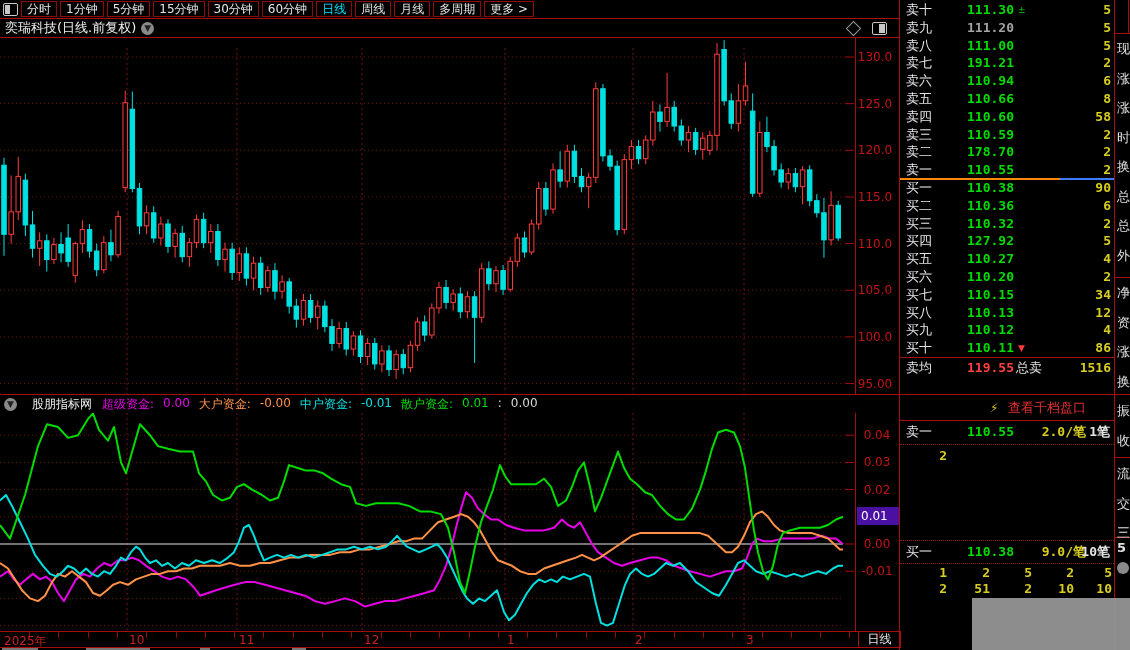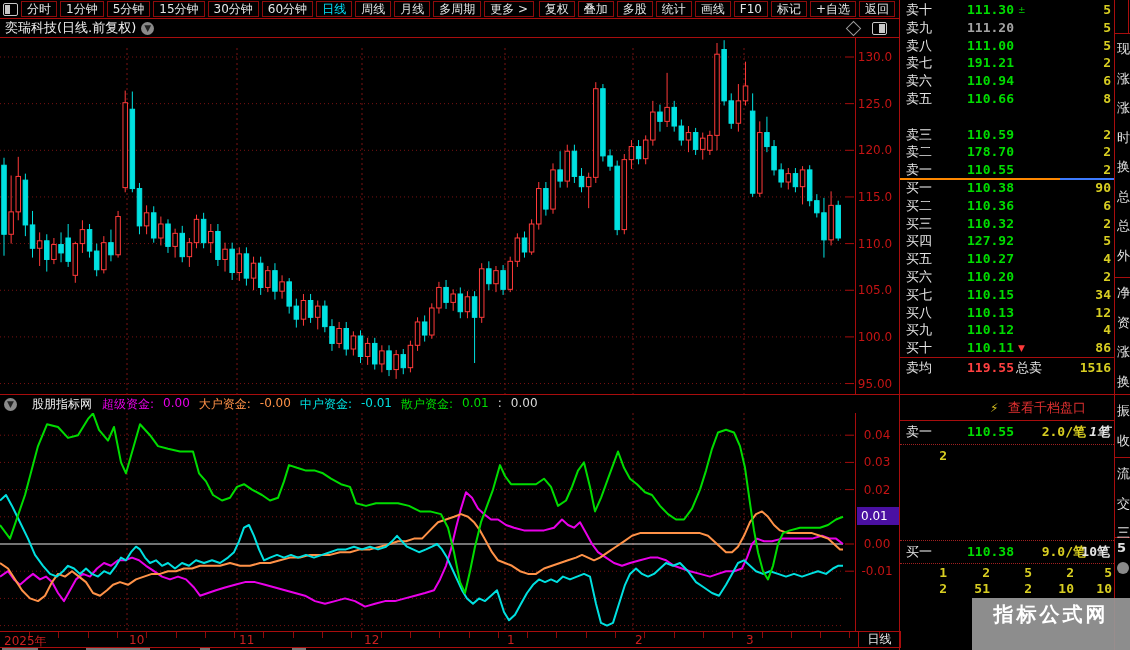--- a/index.html
+++ b/index.html
@@ -71,31 +71,20 @@
         <span class="mi" style="">1分钟</span>
         <span class="mi" style="">5分钟</span>
         <span class="mi" style="">15分钟</span>
         <span class="mi" style="">30分钟</span>
         <span class="mi" style="">60分钟</span>
         <span class="mi active" style="">日线</span>
         <span class="mi" style="">周线</span>
         <span class="mi" style="">月线</span>
         <span class="mi" style="">多周期</span>
         <span class="mi" style="">更多 &gt;</span>
-      </span>
-    <span id="menu-right">
-        <span class="mi" style="">复权</span>
-        <span class="mi" style="">叠加</span>
-        <span class="mi" style="">多股</span>
-        <span class="mi" style="">统计</span>
-        <span class="mi" style="">画线</span>
-        <span class="mi" style="">F10</span>
-        <span class="mi" style="">标记</span>
-        <span class="mi" style="">+自选</span>
-        <span class="mi" style="">返回</span>
       </span>
   </div>
   <div class="hline" style="left:0;top:18px;width:899px"></div>
 
   <div class="abs" id="titlebar">
     <span id="main-title">奕瑞科技(日线.前复权)</span>
     <span class="chev-circle">▼</span>
     <span style="margin-left:auto;margin-right:12px;display:flex;align-items:center;gap:10px">
       <span class="diamond"></span>
       <span class="winicon">
@@ -498,20 +487,25 @@
       <div class="ob-row abs" style="left: 0px; top: 72.2px;">
         <span class="ob-label" style="">卖六</span>
         <span class="ob-price" style="color: rgb(0, 220, 0);">110.94</span>
         <span class="ob-qty" style="">6</span>
       </div>
       <div class="ob-row abs" style="left: 0px; top: 90px;">
         <span class="ob-label" style="">卖五</span>
         <span class="ob-price" style="color: rgb(0, 220, 0);">110.66</span>
         <span class="ob-qty" style="">8</span>
       </div>
+      <div class="ob-row abs" style="left: 0px; top: 107.8px;">
+        <span class="ob-label" style="">卖四</span>
+        <span class="ob-price" style="color: rgb(0, 220, 0);">110.60</span>
+        <span class="ob-qty" style="">58</span>
+      </div>
       <div class="ob-row abs" style="left: 0px; top: 125.6px;">
         <span class="ob-label" style="">卖三</span>
         <span class="ob-price" style="color: rgb(0, 220, 0);">110.59</span>
         <span class="ob-qty" style="">2</span>
       </div>
       <div class="ob-row abs" style="left: 0px; top: 143.4px;">
         <span class="ob-label" style="">卖二</span>
         <span class="ob-price" style="color: rgb(0, 220, 0);">178.70</span>
         <span class="ob-qty" style="">2</span>
       </div>
@@ -582,21 +576,21 @@
       </div>
       <div class=" abs" style="left: 0px; top: 399px; width: 214px; height: 18px; line-height: 18px;">
         <span style="position: absolute; left: 90px; color: rgb(216, 192, 32); font-size: 12px;">⚡</span>
         <span style="position: absolute; left: 108px; color: rgb(224, 48, 48); font-size: 13px;">查看千档盘口</span>
       </div>
       <div class=" abs" style="left: 0px; top: 420px; width: 214px; height: 1px; background: rgb(168, 13, 13);"></div>
       <div class="ob-row abs" style="left: 0px; top: 423px;">
         <span class="ob-label" style="">卖一</span>
         <span class="ob-price" style="color: rgb(0, 220, 0);">110.55</span>
         <span class="lv2-cell" style="color: rgb(216, 206, 34); left: 128px; width: 58px;">2.0/笔</span>
-        <span class="lv2-cell" style="color: rgb(228, 228, 228); left: 168px; width: 42px; font-style: italic;">1笔</span>
+        <span class="lv2-cell" style="color: rgb(228, 228, 228); left: 168px; width: 42px;">1笔</span>
       </div>
       <div class="dotline abs" style="left: 0px; top: 444px;"></div>
       <div class="ob-row abs" style="left: 0px; top: 447px; height: 17px; line-height: 17px;">
         <span class="lv2-cell" style="color: rgb(216, 206, 34); left: 5px; width: 42px;">2</span>
       </div>
       <div class="dotline abs" style="left: 0px; top: 540px;"></div>
       <div class="ob-row abs" style="left: 0px; top: 543px;">
         <span class="ob-label" style="">买一</span>
         <span class="ob-price" style="color: rgb(0, 220, 0);">110.38</span>
         <span class="lv2-cell" style="color: rgb(216, 206, 34); left: 128px; width: 58px;">9.0/笔</span>
@@ -643,15 +637,14 @@
       <div class="strip-ch abs" style="top: 494.5px;">交</div>
       <div class="strip-ch abs" style="top: 524px;">三</div>
       <div class="strip-ch abs" style="top: 540px; font-weight: bold;">5</div>
       <div class=" abs" style="left: 2px; top: 562px; width: 12px; height: 12px; border-radius: 50%; background: rgb(138, 138, 138);"></div>
     </div>
 
   <div class="vline" style="left:899px;top:0;height:650px"></div>
   <div class="vline" style="left:1114px;top:0;height:650px"></div>
 
   <div class="abs" id="watermark">
-    <div id="wm1">指标公式网</div>
   </div>
 </div>
 
 </body></html>

